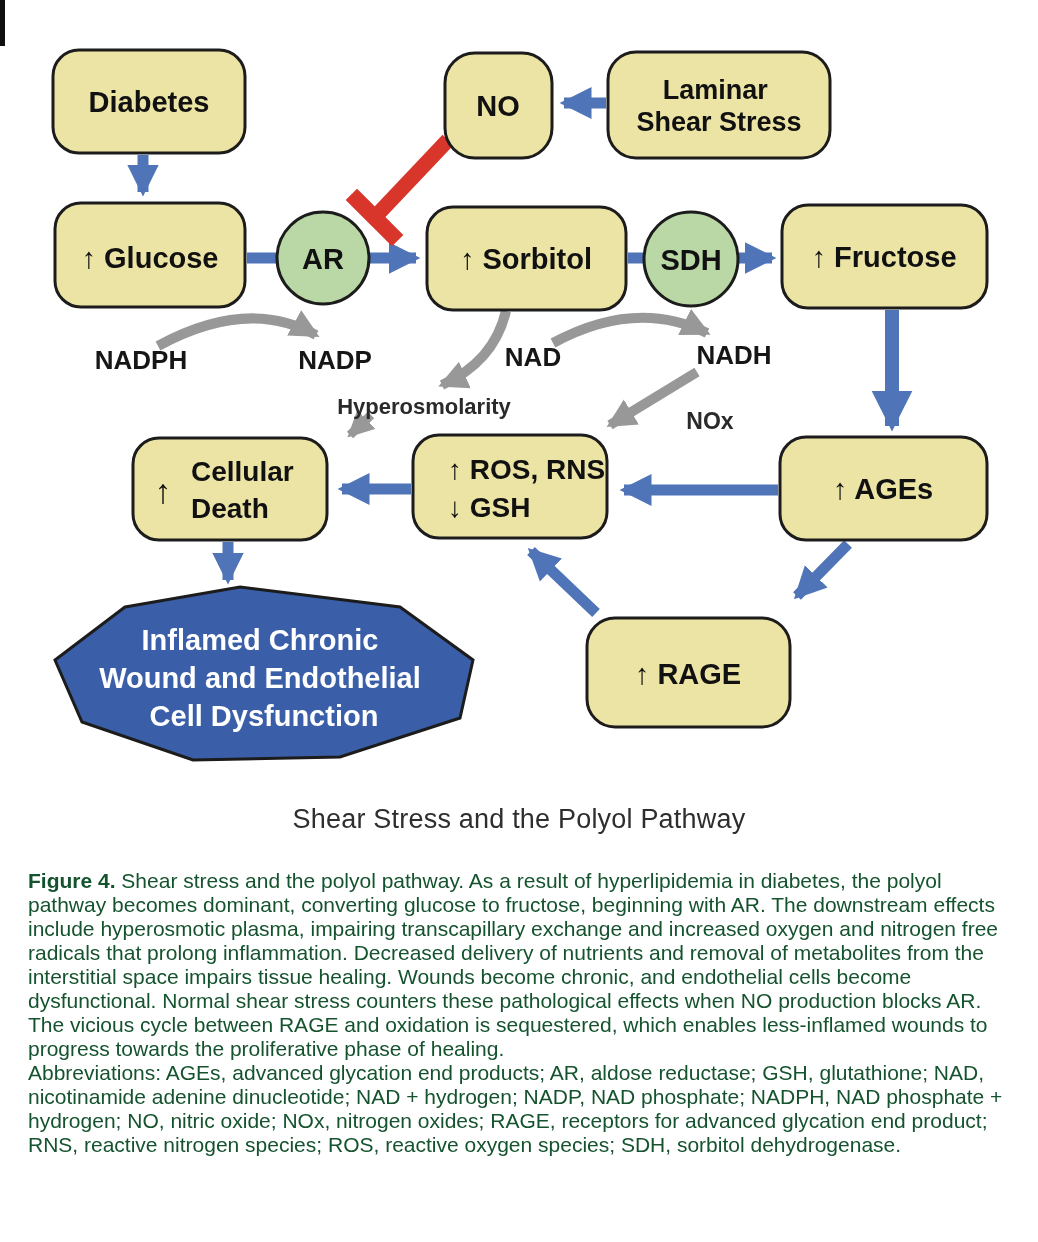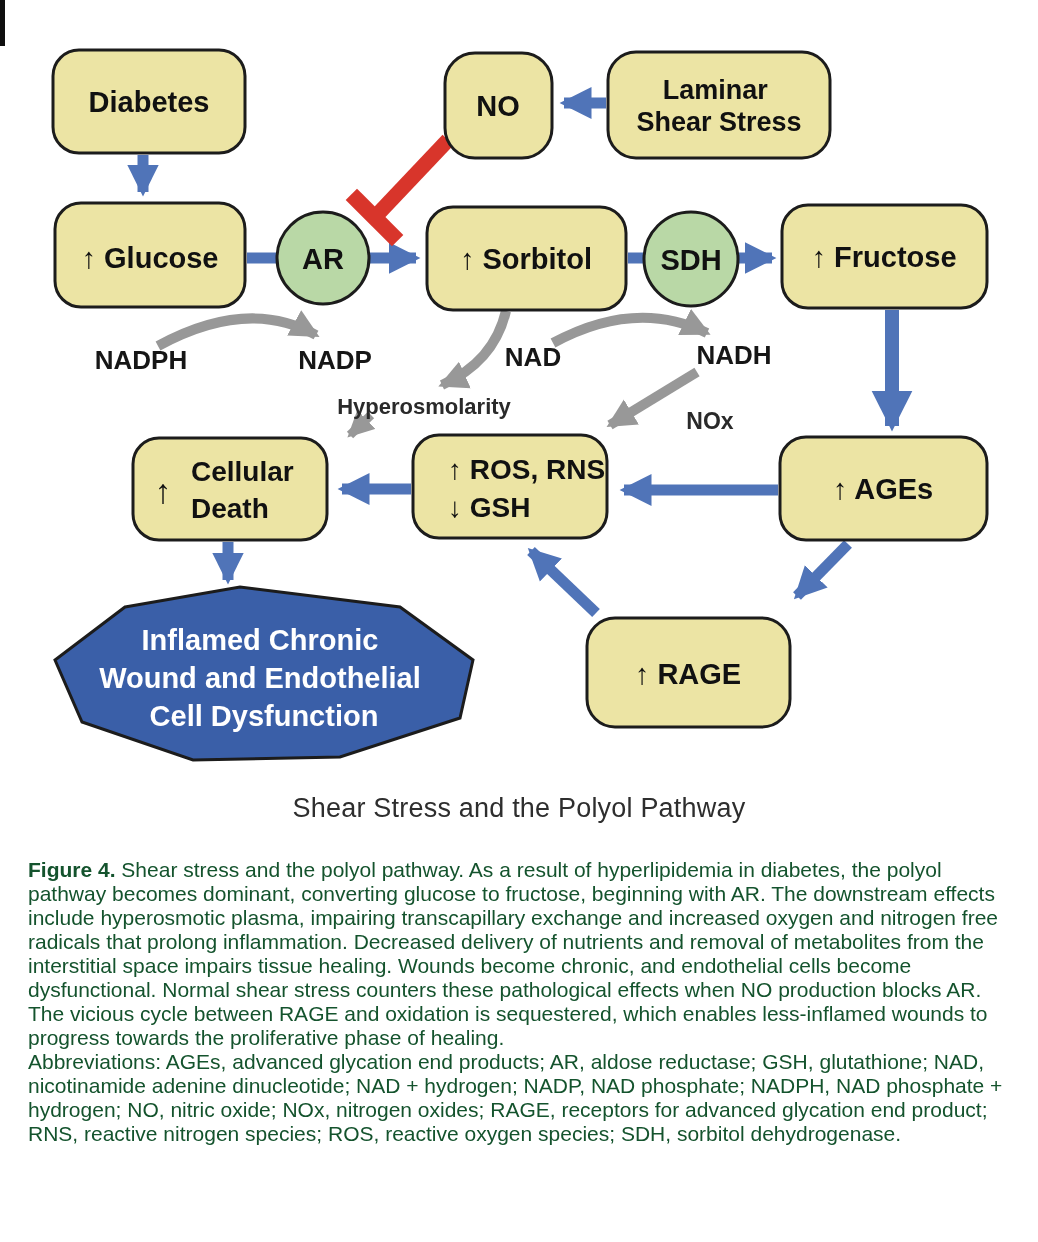--- a/index.html
+++ b/index.html
@@ -12,21 +12,21 @@
   .blue{stroke:#5074b8;fill:none;}
   .gray{stroke:#989898;fill:none;}
   .red{stroke:#d8352b;fill:none;}
   .nlabel{font-family:"Liberation Sans","DejaVu Sans",sans-serif;font-weight:bold;font-size:29px;fill:#111;text-anchor:middle;}
   .nlabel-sm{font-family:"Liberation Sans","DejaVu Sans",sans-serif;font-weight:bold;font-size:27px;fill:#111;text-anchor:middle;}
   .nlabel-start{font-family:"Liberation Sans","DejaVu Sans",sans-serif;font-weight:bold;font-size:28px;fill:#111;text-anchor:start;}
   .cofactor{font-family:"Liberation Sans","DejaVu Sans",sans-serif;font-weight:bold;font-size:26px;fill:#161616;text-anchor:middle;}
   .hyper{font-family:"Liberation Sans","DejaVu Sans",sans-serif;font-weight:bold;font-size:22px;fill:#2a2a2a;text-anchor:middle;}
   .nox{font-family:"Liberation Sans","DejaVu Sans",sans-serif;font-weight:bold;font-size:23px;fill:#2a2a2a;text-anchor:middle;}
   .outcome-label{font-family:"Liberation Sans","DejaVu Sans",sans-serif;font-weight:bold;font-size:29px;fill:#ffffff;text-anchor:middle;}
-  .fig-title{text-align:center;font-size:27px;color:#2e2e2e;margin-top:5px;letter-spacing:0.2px;}
+  .fig-title{text-align:center;font-size:27px;color:#2e2e2e;margin-top:16px;letter-spacing:0.2px;}
   .caption{margin:34px 26px 0 28px;width:982px;font-size:21px;line-height:24px;color:#14532d;}
   .caption .fig-label{font-weight:bold;}
 </style>
 </head>
 <body>
 
 <div class="artifact"></div>
 
 <svg width="1038" height="788" viewBox="0 0 1038 788">
   <defs>

